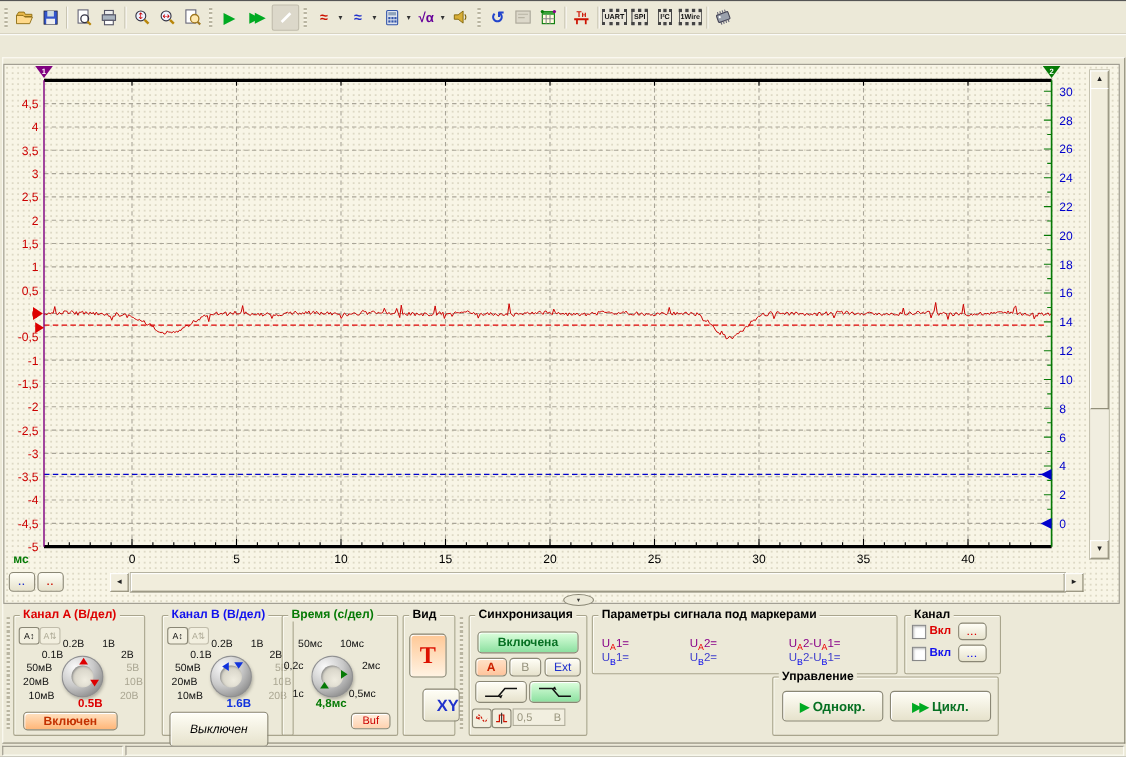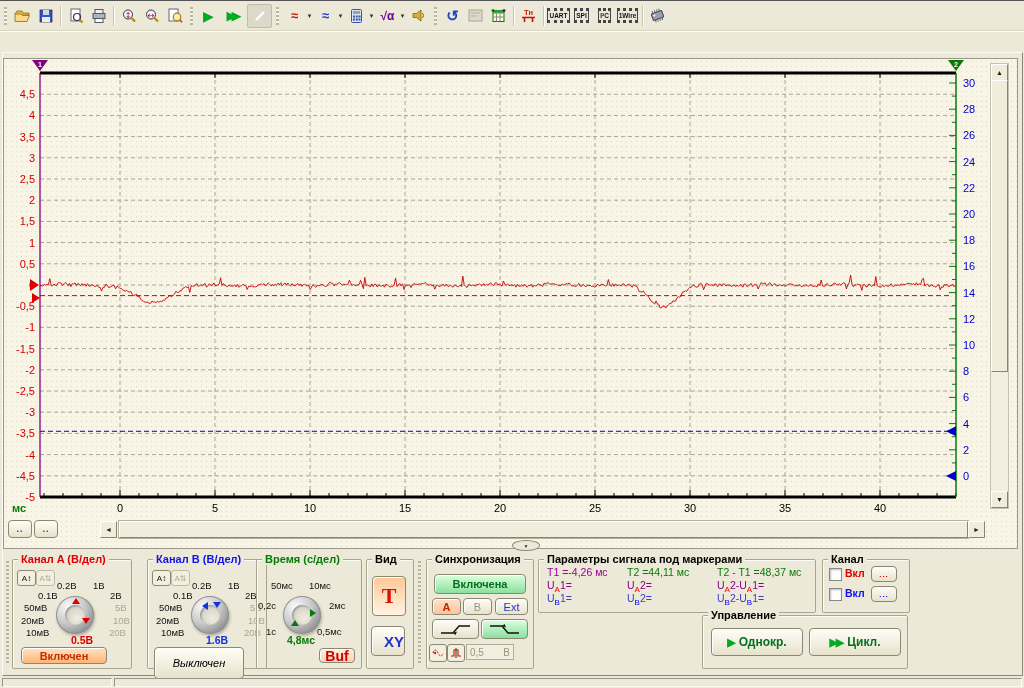--- a/index.html
+++ b/index.html
@@ -27,21 +27,21 @@
   .thumb{position:absolute;background:#f1eddc;border:1px solid;border-color:#fff #88846f #88846f #fff;}
   .hrow-btn{position:absolute;width:22px;height:16px;border:1px solid #8a8775;border-radius:4px;background:linear-gradient(#fffef6,#e6e2cc);font-size:9px;font-weight:bold;display:flex;align-items:center;justify-content:center;letter-spacing:1px;}
   .hsb{position:absolute;left:114px;top:461px;width:849px;height:17px;background:#fbf9ee;border:1px solid #b5b2a0;}
   .collapse{position:absolute;left:508px;top:481px;width:26px;height:9px;border:1px solid #8a8775;border-radius:50%;background:#ece9d8;display:flex;align-items:center;justify-content:center;font-size:5px;color:#333;}
   
   .grp{position:absolute;border:1px solid #a9a58d;border-radius:2px;box-shadow:inset 1px 1px 0 #fdfcf4;}
   .grp .ttl{position:absolute;top:-7px;left:5px;background:#ece9d8;padding:0 3px;font-weight:bold;font-size:11px;white-space:nowrap;}
   .tA{color:#dd0000;}.tB{color:#1111ee;}.tT{color:#067a06;}
   .pb{position:absolute;border:1px solid #8a8775;border-radius:4px;background:linear-gradient(#fffef6,#e6e2cc);box-shadow:inset 1px 1px 0 #fff;font-size:11px;display:flex;align-items:center;justify-content:center;cursor:default;box-sizing:border-box;}
   .onA{background:linear-gradient(#ffe2c2,#ffb678);color:#c33000;font-weight:bold;}
-  .buf{color:#cc0000;font-weight:bold;background:linear-gradient(#ffeedd,#ffd2b0);font-size:14px;}
+  .buf{color:#cc0000;font-weight:normal;background:linear-gradient(#ffeedd,#ffd2b0);font-size:10px;}
   .tbtn-T{color:#dd1100;font-family:"Liberation Serif",serif;font-size:22px;font-weight:bold;background:linear-gradient(#ffc896,#fff3e3);}
   .tbtn-XY{color:#2233cc;font-weight:bold;font-size:15px;}
   .syncOn{background:linear-gradient(#ddffdd,#8ce0a0);color:#067022;font-weight:bold;}
   .srcA{background:linear-gradient(#ffe2c8,#ffc49c);color:#cc2200;font-weight:bold;}
   .srcB{color:#98957f;}
   .srcExt{color:#2233cc;font-weight:normal;}
   .edgeFall{background:linear-gradient(#ddffdd,#8ce0a0);}
   .ctl{font-weight:bold;color:#067022;font-size:12px;}
   .ctl .gl{color:#00aa22;font-size:11px;margin-right:5px;letter-spacing:-2px;}
   .knob{position:absolute;width:38px;height:38px;border-radius:50%;background:radial-gradient(circle at 32% 28%,#fafafa,#c9c9c9 45%,#8f8f8f 78%,#b5b5b5);box-shadow:inset 0 0 0 1px #909090,1px 2px 3px rgba(0,0,0,.25);}
@@ -485,21 +485,21 @@
         <span class="kl" style="left: 9px; top: 66px;">1с</span>
         <span class="kl" style="left: 60px; top: 66px;">0,5мс</span>
       </div>
     <span class="kval" style="left:30px;top:74px;color:#067a06;">4,8мс</span>
     <div class="pb buf" style="left:62px;top:88px;width:36px;height:15px;">Buf</div>
   </div>
 
   <div class="grp" style="left:366px;top:558px;width:46px;height:108px;">
     <span class="ttl">Вид</span>
     <div class="pb tbtn-T" style="left:5px;top:16px;width:34px;height:40px;">T</div>
-    <div class="pb tbtn-XY" style="left:4px;top:66px;width:34px;height:30px;padding-left:12px;">XY</div>
+    <div class="pb tbtn-XY" style="left:17px;top:66px;width:34px;height:30px;padding-left:12px;">XY</div>
   </div>
 
   <div class="vgrip" style="left:418px;top:560px;height:102px;"></div>
 
   <div class="grp" style="left:426px;top:558px;width:106px;height:108px;">
     <span class="ttl">Синхронизация</span>
     <div class="pb syncOn" style="left:7px;top:14px;width:92px;height:20px;">Включена</div>
     <div class="pb srcA" style="left:5px;top:38px;width:29px;height:17px;">A</div>
     <div class="pb srcB" style="left:36px;top:38px;width:29px;height:17px;">B</div>
     <div class="pb srcExt" style="left:68px;top:38px;width:33px;height:17px;">Ext</div>
@@ -528,21 +528,20 @@
         </svg>
       </div>
     <div class="lvl" style="left:39px;top:84px;width:48px;height:16px;">
         <span>0,5</span>
         <span class="unit">В</span>
       </div>
   </div>
 
   <div class="grp" style="left:538px;top:558px;width:276px;height:52px;">
     <span class="ttl">Параметры сигнала под маркерами</span>
-    <div class="mrow" style="top:6px;"><span class="mcell mc0" style="color: rgb(153, 0, 153);">T1 =-4,26 мс</span><span class="mcell mc1" style="color: rgb(6, 122, 6);">T2 =44,11 мс</span><span class="mcell mc2" style="color: rgb(6, 122, 6);">T2 - T1 =48,37 мс</span></div>
     <div class="mrow" style="top:19px;"><span class="mcell mc0" style="color: rgb(136, 0, 136);">U<sub style="color: rgb(238, 0, 0);">A</sub>1=</span><span class="mcell mc1" style="color: rgb(136, 0, 136);">U<sub style="color: rgb(238, 0, 0);">A</sub>2=</span><span class="mcell mc2" style="color: rgb(136, 0, 136);">U<sub style="color: rgb(238, 0, 0);">A</sub>2-U<sub style="color: rgb(238, 0, 0);">A</sub>1=</span></div>
     <div class="mrow" style="top:32px;"><span class="mcell mc0" style="color: rgb(59, 59, 204);">U<sub style="color: rgb(0, 0, 238);">B</sub>1=</span><span class="mcell mc1" style="color: rgb(59, 59, 204);">U<sub style="color: rgb(0, 0, 238);">B</sub>2=</span><span class="mcell mc2" style="color: rgb(59, 59, 204);">U<sub style="color: rgb(0, 0, 238);">B</sub>2-U<sub style="color: rgb(0, 0, 238);">B</sub>1=</span></div>
   </div>
 
   <div class="grp" style="left:822px;top:558px;width:86px;height:52px;">
     <span class="ttl">Канал</span>
     <div class="cb" style="left:6px;top:8px;"></div>
     <span class="flbl" style="left:22px;top:7px;color:#dd0000;">Вкл</span>
     <div class="mini" style="left:48px;top:6px;color:#dd0000;">...</div>
     <div class="cb" style="left:6px;top:28px;"></div>

